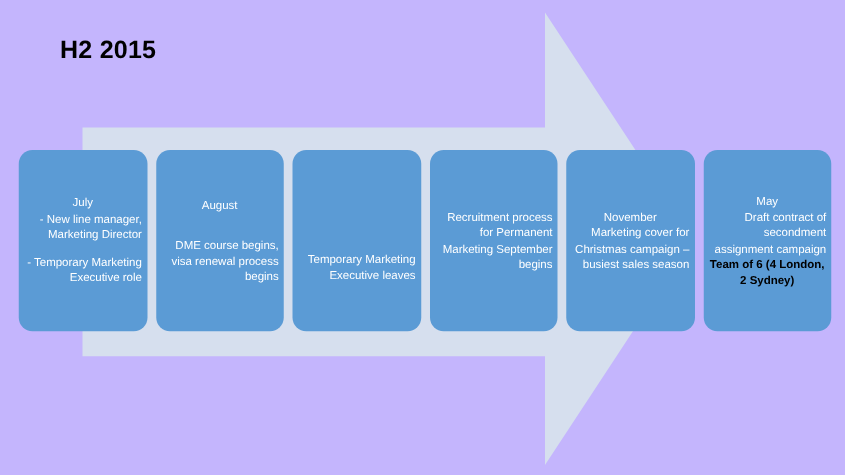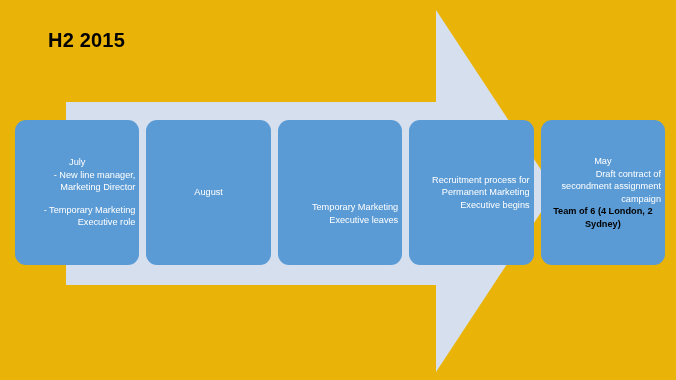--- a/index.html
+++ b/index.html
@@ -10,21 +10,21 @@
     width: 676px;
     height: 380px;
     background: #ffffff;
     font-family: "Liberation Sans", sans-serif;
     overflow: hidden;
   }
   #slide {
     position: relative;
     width: 676px;
     height: 380px;
-    background: #eab308;
+    background: #c4b5fd;
   }
   #page-title {
     position: absolute;
     left: 48px;
     top: 29px;
     font-size: 20px;
     font-weight: bold;
     color: #000000;
     letter-spacing: 0.2px;
     white-space: nowrap;
@@ -103,30 +103,35 @@
   <div id="milestone-row">
 
     <div class="milestone-card" style="background: rgb(91, 155, 213);">
       <div class="card-month" style="color: rgb(255, 255, 255);">July</div>
       <div class="card-line" style="color: rgb(255, 255, 255);">- New line manager, Marketing Director</div>
       <div class="card-line spaced" style="color: rgb(255, 255, 255);">- Temporary Marketing Executive role</div>
     </div>
 
     <div class="milestone-card" style="background: rgb(91, 155, 213); gap: 20px;">
       <div class="card-month" style="color: rgb(255, 255, 255);">August</div>
+      <div class="card-line" style="color: rgb(255, 255, 255);">DME course begins, visa renewal process begins</div>
     </div>
 
     <div class="milestone-card" style="background: rgb(91, 155, 213);">
       <div class="card-line" style="color: rgb(255, 255, 255); margin-top: 42px;">Temporary Marketing Executive leaves</div>
     </div>
 
     <div class="milestone-card" style="background: rgb(91, 155, 213);">
-      <div class="card-line" style="color: rgb(255, 255, 255);">Recruitment process for Permanent Marketing Executive begins</div>
+      <div class="card-line" style="color: rgb(255, 255, 255);">Recruitment process for Permanent Marketing September begins</div>
     </div>
 
+    <div class="milestone-card" style="background: rgb(91, 155, 213);">
+      <div class="card-month" style="color: rgb(255, 255, 255);">November</div>
+      <div class="card-line" style="color: rgb(255, 255, 255);">Marketing cover for Christmas campaign – busiest sales season</div>
+    </div>
 
     <div class="milestone-card" style="background: rgb(91, 155, 213);">
       <div class="card-month" style="color: rgb(255, 255, 255);">May</div>
       <div class="card-line" style="color: rgb(255, 255, 255);">Draft contract of secondment assignment campaign</div>
       <div class="card-note" style="color: rgb(0, 0, 0);">Team of 6 (4 London, 2 Sydney)</div>
     </div>
 
   </div>
 </div>
 

